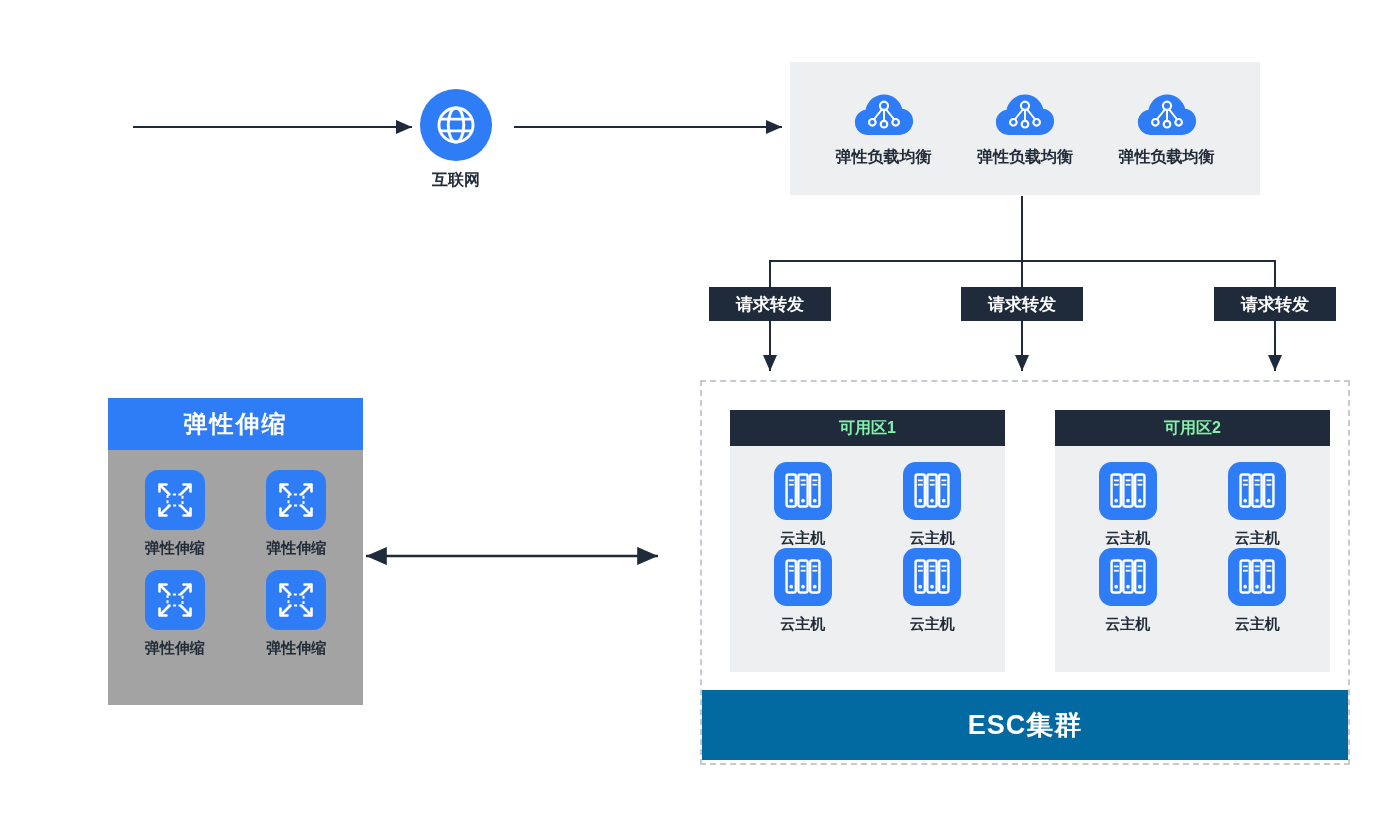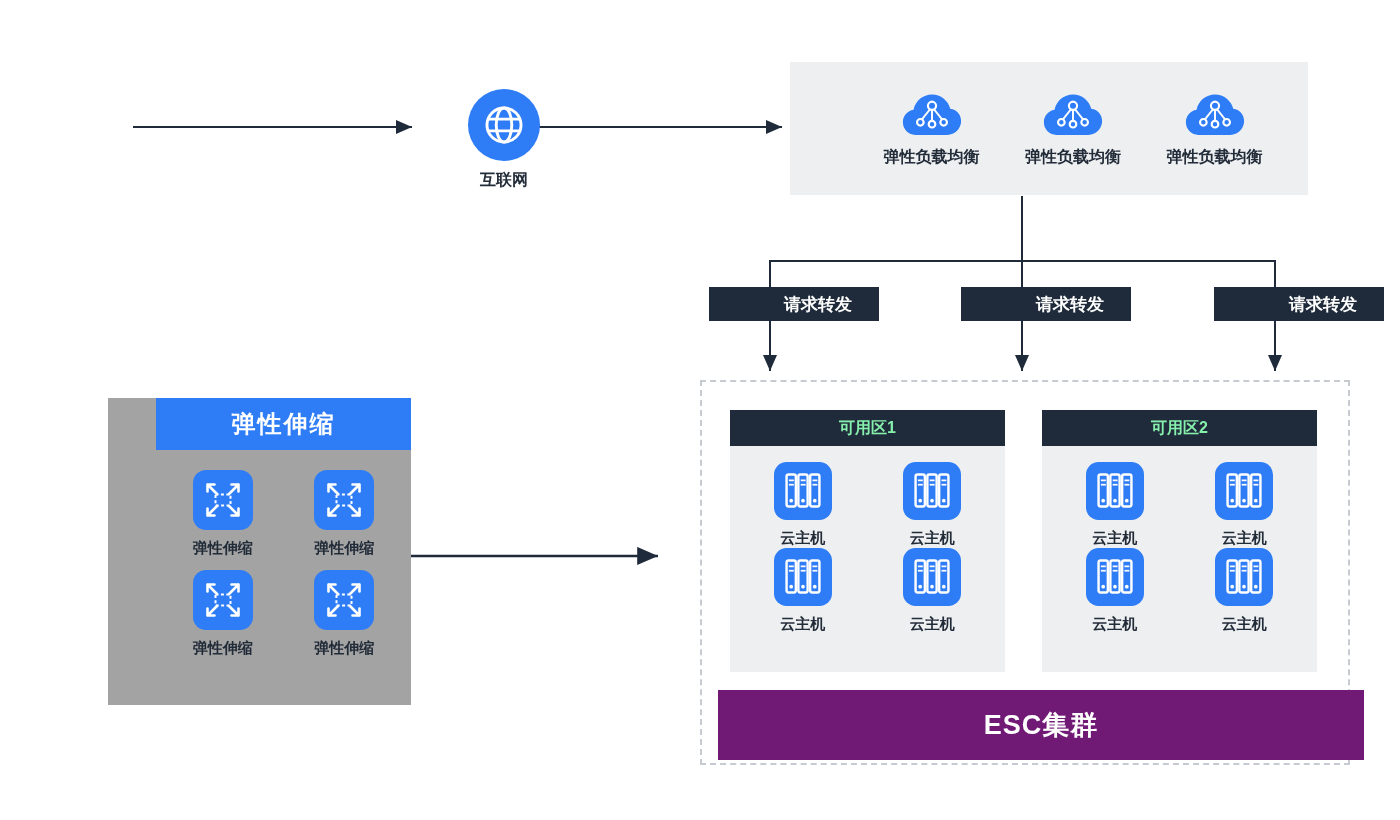--- a/index.html
+++ b/index.html
@@ -1,21 +1,21 @@
 <!DOCTYPE html>
 <html><head>
 <meta charset="utf-8">
 <style>
   html,body{margin:0;padding:0;background:#ffffff;}
   .canvas{
     position:relative;width:1400px;height:820px;background:#ffffff;overflow:hidden;
     font-family:"Liberation Sans","DejaVu Sans",sans-serif;color:#1f2b3a;
   }
   .connectors{position:absolute;left:0;top:0;width:1400px;height:820px;z-index:1;}
-  .node,.panel,.fwd,.cluster,.scalebox{position:absolute;z-index:2;padding-left:48px;}
+  .node,.panel,.fwd,.cluster,.scalebox{position:absolute;z-index:2;}
   .nlabel{font-size:16px;font-weight:600;color:#222b38;text-align:center;white-space:nowrap;}
 
   
   .user-node{left:40px;top:94px;width:92px;display:flex;flex-direction:column;align-items:center;gap:8px;}
   .inet-node{left:404px;top:88px;width:104px;display:flex;flex-direction:column;align-items:center;gap:8px;}
 
   
   .elb-panel{left:790px;top:62px;width:470px;height:133px;background:#edeff1;
     display:flex;justify-content:space-evenly;align-items:center;}
   .elb-item{display:flex;flex-direction:column;align-items:center;gap:8px;}
@@ -23,30 +23,30 @@
 
   
   .fwd{width:122px;height:34px;background:#1f2b3a;color:#fff;font-size:17px;font-weight:600;
     display:flex;align-items:center;justify-content:center;top:287px;}
   .fwd-1{left:709px;} .fwd-2{left:961px;} .fwd-3{left:1214px;}
 
   
   .cluster{left:700px;top:380px;width:650px;height:385px;border:2px dashed #c6cbd1;
     box-sizing:border-box;background:#ffffff;}
   .zone{position:absolute;top:28px;width:275px;height:262px;}
-  .zone-1{left:28px;} .zone-2{left:340px;}
+  .zone-1{left:28px;} .zone-2{left:353px;}
   .zone-header{height:36px;background:#1f2b3a;color:#86efac;font-size:16px;font-weight:700;
     display:flex;align-items:center;justify-content:center;}
   .zone-body{height:226px;background:#edeff1;display:grid;grid-template-columns:1fr 1fr;
     row-gap:0;padding:16px 8px 8px;box-sizing:border-box;align-content:start;}
   .host{display:flex;flex-direction:column;align-items:center;gap:9px;}
   .host svg{width:58px;height:58px;}
   .host .nlabel{font-size:15px;}
-  .cluster-banner{position:absolute;left:0px;bottom:3px;width:100%;height:70px;background:#701a75;
-    color:#fff;font-size:27px;font-weight:700;display:flex;align-items:center;justify-content:center;letter-spacing:1px;margin-left:16px;}
+  .cluster-banner{position:absolute;left:0px;bottom:3px;width:100%;height:70px;background:#0369a1;
+    color:#fff;font-size:27px;font-weight:700;display:flex;align-items:center;justify-content:center;letter-spacing:1px;}
 
   
   .scalebox{left:108px;top:398px;width:255px;height:307px;background:#a3a3a3;}
   .scale-header{height:52px;background:#2e7cf6;color:#fff;font-size:24px;font-weight:700;
     display:flex;align-items:center;justify-content:center;letter-spacing:2px;}
   .scale-body{height:255px;display:grid;grid-template-columns:1fr 1fr;row-gap:12px;
     padding:20px 6px 8px;box-sizing:border-box;align-content:start;}
   .scale-item{display:flex;flex-direction:column;align-items:center;gap:9px;}
   .scale-item svg{width:60px;height:60px;}
   .scale-item .nlabel{font-size:15px;}

